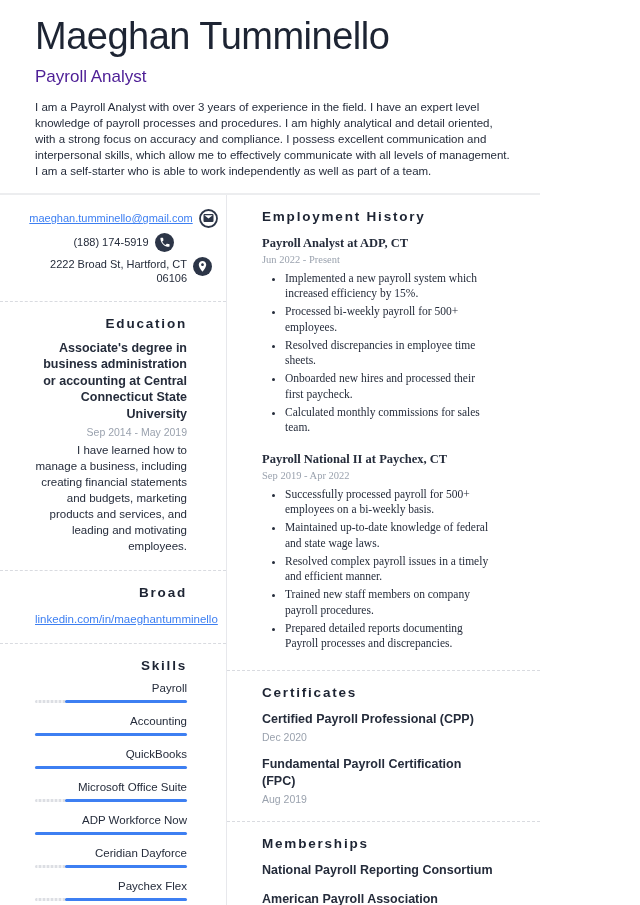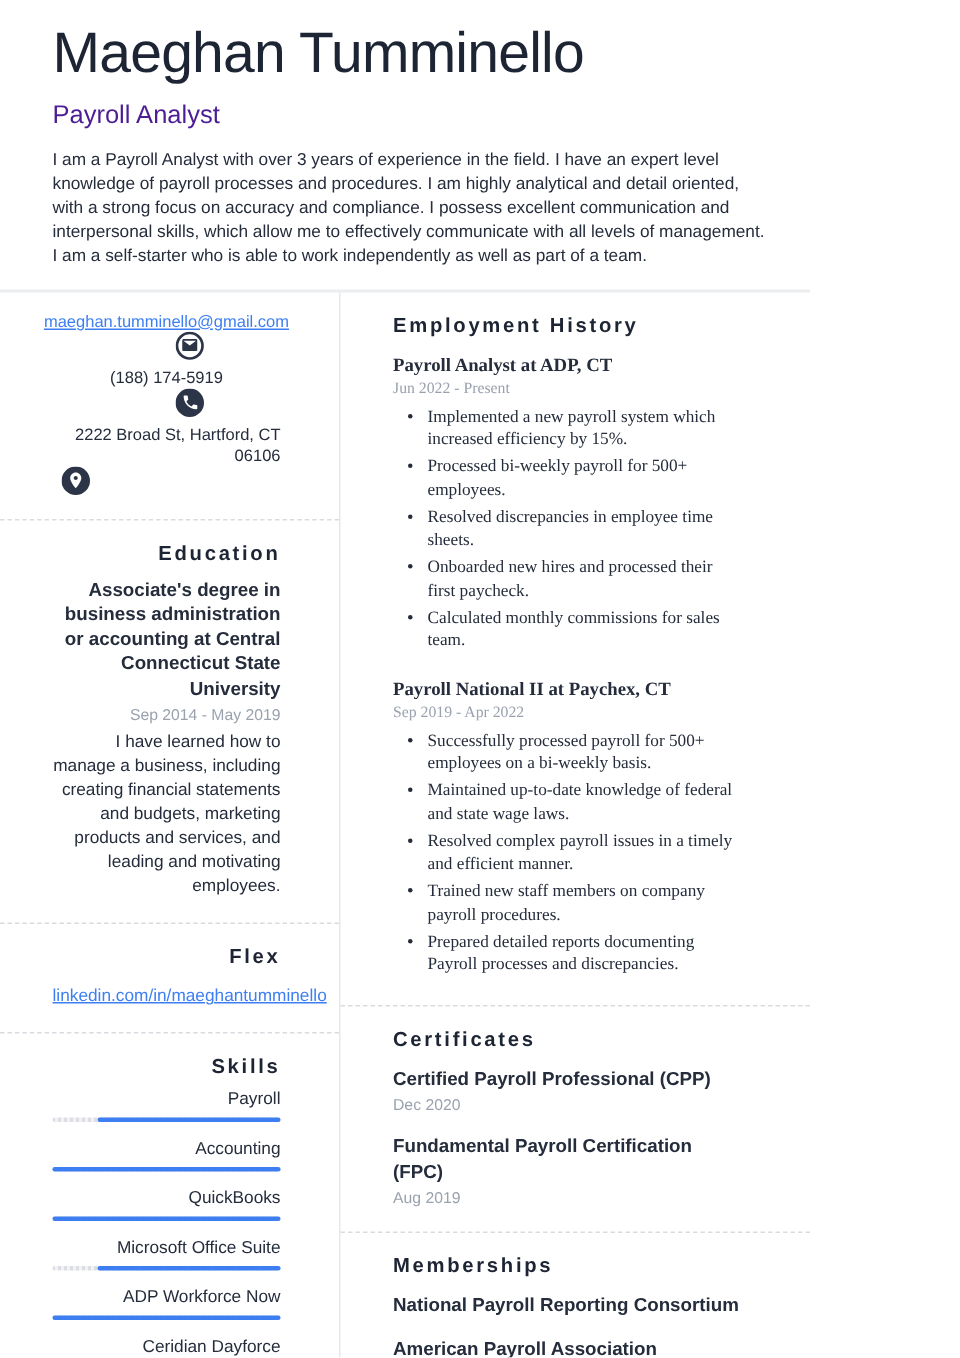--- a/index.html
+++ b/index.html
@@ -18,21 +18,21 @@
   .side-section{padding:14px 39px 16px 35px;border-bottom:1px dashed #d9dbe0;text-align:right;}
   .side-section.last{border-bottom:none;}
   .main{flex:1;min-width:0;}
   .main-section{padding:14px 44px 16px 35px;border-bottom:1px dashed #d9dbe0;}
   .main-section.last{border-bottom:none;}
   
   .sec-heading{font-size:13.5px;font-weight:700;color:#1d2433;letter-spacing:1.8px;}
   .side-section .sec-heading{margin-bottom:9px;}
   .main-section .sec-heading{margin-bottom:11px;}
   
-  .c-row{display:flex;justify-content:center;align-items:center;margin-bottom:5px;flex-direction:column;}
+  .c-row{display:flex;justify-content:center;align-items:center;margin-bottom:5px;}
   .c-row.addr{align-items:flex-start;margin-bottom:0;}
   .c-text{font-size:11px;line-height:14px;color:#252c3b;}
   .addr .c-text{max-width:152px;}
   .c-link{font-size:11px;color:#3d7ff2;text-decoration:underline;}
   .c-icon{width:19px;height:19px;margin-left:6px;margin-right:-25px;flex-shrink:0;display:inline-block;}
   .c-icon svg{display:block;}
   .addr .c-icon{margin-top:0px;}
   
   .edu-degree{font-size:12.5px;font-weight:700;line-height:16.5px;color:#252c3b;}
   .edu-dates{font-size:10.5px;color:#9aa2ae;margin-top:4px;}
@@ -107,21 +107,21 @@
       </div>
 
       <div class="side-section">
         <div class="sec-heading">Education</div>
         <div class="edu-degree">Associate's degree in business administration or accounting at Central Connecticut State University</div>
         <div class="edu-dates">Sep 2014 - May 2019</div>
         <div class="edu-desc">I have learned how to manage a business, including creating financial statements and budgets, marketing products and services, and leading and motivating employees.</div>
       </div>
 
       <div class="side-section">
-        <div class="sec-heading">Flex</div>
+        <div class="sec-heading">Broad</div>
         <a class="side-link" href="#">linkedin.com/in/maeghantumminello</a>
       </div>
 
       <div class="side-section last">
         <div class="sec-heading">Skills</div>
         <div class="skill">
           <div class="skill-name">Payroll</div>
           <div class="skill-bar">
               <div class="skill-fill" style="width: 80%;"></div>
             </div>

